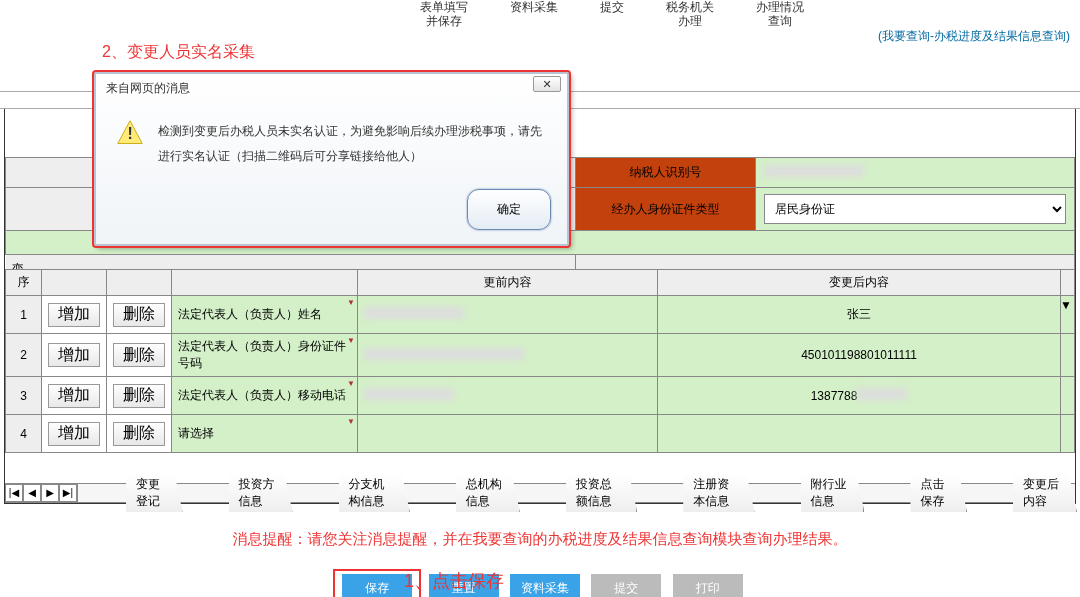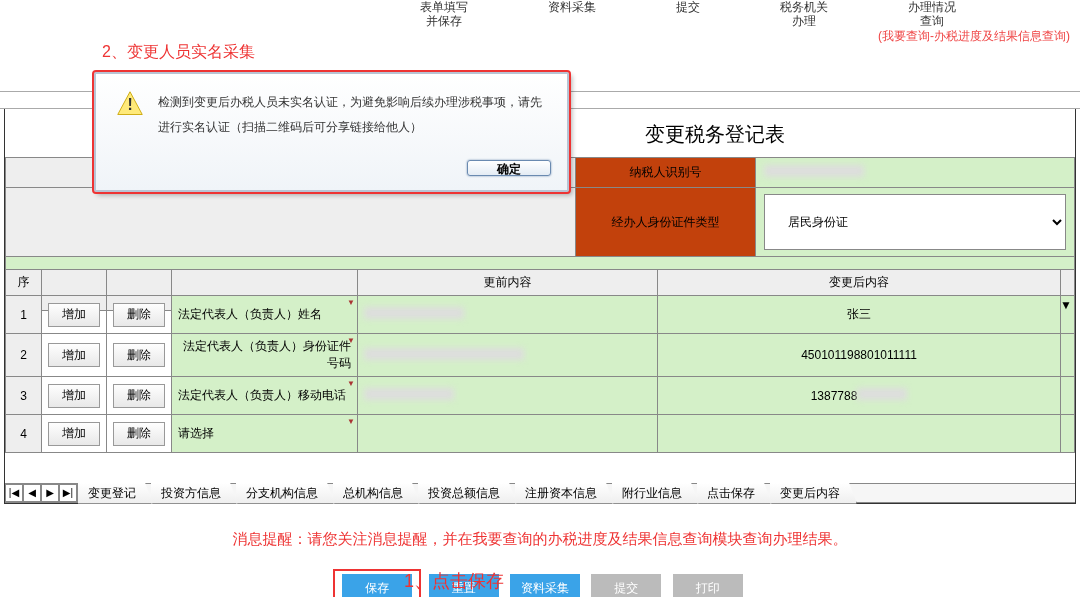--- a/index.html
+++ b/index.html
@@ -7,31 +7,31 @@
       font-family: "Microsoft YaHei", SimSun, sans-serif;
       font-size: 12px;
       background: #fff;
       width: 1080px;
       position: relative;
     }
     .top-nav {
       display: flex;
       justify-content: flex-start;
       padding: 0 0 8px 0;
-      gap: 80px;
+      gap: 42px;
       color: #333;
       font-size: 12px;
       padding-left: 420px;
     }
     .top-nav-item { text-align: center; line-height: 14px; }
     .top-link {
       position: absolute;
       right: 10px;
       top: 28px;
-      color: #ef4444;
+      color: #0369a1;
       font-size: 12px;
     }
     .annotation2 {
       position: absolute;
       left: 102px;
       top: 42px;
       color: #e33;
       font-size: 16px;
     }
     .horizon-line {
@@ -76,21 +76,21 @@
       height: 28px;
     }
     .label-cell { background: #c2410c; text-align: center; width: 180px; }
     .value-cell { background: #d4f0c8; }
     .pale-green { background: #d4f0c8; }
     .pale-green select {
       border: 1px solid #888;
       width: 100%;
       background: #fff;
       font-size: 12px;
-      padding: 19px;
+      padding: 6px;
     }
     .blurred {
       filter: blur(3px);
       color: #999;
       background: #ddd;
       display: inline-block;
       width: 100px;
       height: 12px;
     }
     .change-title-row td { text-align: center; background: #eee; font-size: 12px; }
@@ -108,28 +108,27 @@
       height: 38px;
       font-size: 12px;
     }
     .data-table td:first-child { width: 36px; text-align:center; background:#eee; }
     .col-btn { width: 58px; text-align: center; padding: 0; }
     .col-btn button {
       width: 52px;
       height: 24px;
       background: linear-gradient(#fefefe,#e8e8e8);
       border: 1px solid #999;
-      font-size: 12px;
+      font-size: 16px;
       cursor: pointer;
     }
     .col-select { width: 186px; background: #d4f0c8; position: relative; }
     .col-select .dropdown {
       display: flex;
       justify-content: space-between;
-      text-align: right;
     }
     .col-select .caret { color: #a33; font-size: 8px; position:absolute; right:2px; top:2px; }
     .col-before { background: #d4f0c8; width: 300px; }
     .col-after { background: #d4f0c8; text-align: center; }
     .header-row td { background:#eee; text-align:center; height:24px; }
     .tabs-row {
       position: absolute;
       bottom: 0;
       left: 0;
       right: 0;
@@ -156,20 +155,21 @@
       cursor: pointer;
     }
     .tab {
       padding: 2px 10px;
       border-right: 1px solid #888;
       background: linear-gradient(#fff,#eee);
       cursor: pointer;
       clip-path: polygon(0 0, calc(100% - 8px) 0, 100% 100%, 0 100%);
       margin-right: -2px;
       padding-right: 16px;
+      margin-left: 48px;
     }
     .msg-hint {
       text-align: center;
       color: #e33;
       font-size: 15px;
       margin-top: 26px;
     }
     .bottom-buttons {
       text-align: center;
       margin-top: 20px;
@@ -246,28 +246,27 @@
       flex-shrink: 0;
     }
     .warn-icon svg { width:100%; height:100%; }
     .dialog-text { font-size: 12px; line-height: 25px; color:#333; }
     .dialog-footer {
       text-align: right;
       padding: 10px 16px 14px;
     }
     .dialog-ok {
       width: 84px;
-      height: 16px;
+      height: 41px;
       background: linear-gradient(#fff,#e4ecf4);
       border: 1px solid #6a8ab0;
-      border-radius: 3px;
+      border-radius: 12px;
       font-size: 12px;
       cursor: pointer;
       box-shadow: 0 0 2px #6a8ab0;
-      font-weight: bold;
     }
   </style>
 </head>
 <body>
 
 <div class="top-nav">
   <div class="top-nav-item"><span style="white-space:pre-line;">表单填写
 并保存</span></div>
   <div class="top-nav-item"><span>资料采集</span></div>
   <div class="top-nav-item"><span>提交</span></div>
@@ -277,21 +276,20 @@
 查询</span></div>
 </div>
 <div class="top-link">(我要查询-办税进度及结果信息查询)</div>
 
 <div class="annotation2">2、变更人员实名采集</div>
 
 <div class="horizon-line"></div>
 <div class="scroll-up">︽</div>
 
 <div class="main-area">
-  <div class="form-title">变更税务登记表</div>
 
   <table class="header-table">
     <tbody>
         <tr>
       <td style="width:570px; background:#eee;"></td>
       <td class="label-cell">纳税人识别号</td>
       <td class="value-cell"><span class="blurred"></span></td>
     </tr>
     <tr>
       <td style="background:#eee;"></td>
@@ -408,20 +406,24 @@
   <span class="save-wrap">
     <button class="btn btn-blue">保存</button>
   </span>
   <button class="btn btn-blue">重置</button>
   <button class="btn btn-blue">资料采集</button>
   <button class="btn btn-gray">提交</button>
   <button class="btn btn-gray">打印</button>
 </div>
 
 <div class="dialog">
+  <div class="dialog-title">
+    <span>来自网页的消息</span>
+    <div class="dialog-close">✕</div>
+  </div>
   <div class="dialog-body">
     <div class="warn-icon">
       <svg viewBox="0 0 32 32">
           <polygon points="16,2 30,28 2,28" fill="#ffea7a" stroke="#c9a400" stroke-width="1"></polygon>
           <text x="16" y="23" text-anchor="middle" font-size="18" font-weight="bold" fill="#333">!</text>
         </svg>
     </div>
     <div class="dialog-text">检测到变更后办税人员未实名认证，为避免影响后续办理涉税事项，请先进行实名认证（扫描二维码后可分享链接给他人）</div>
   </div>
   <div class="dialog-footer">

